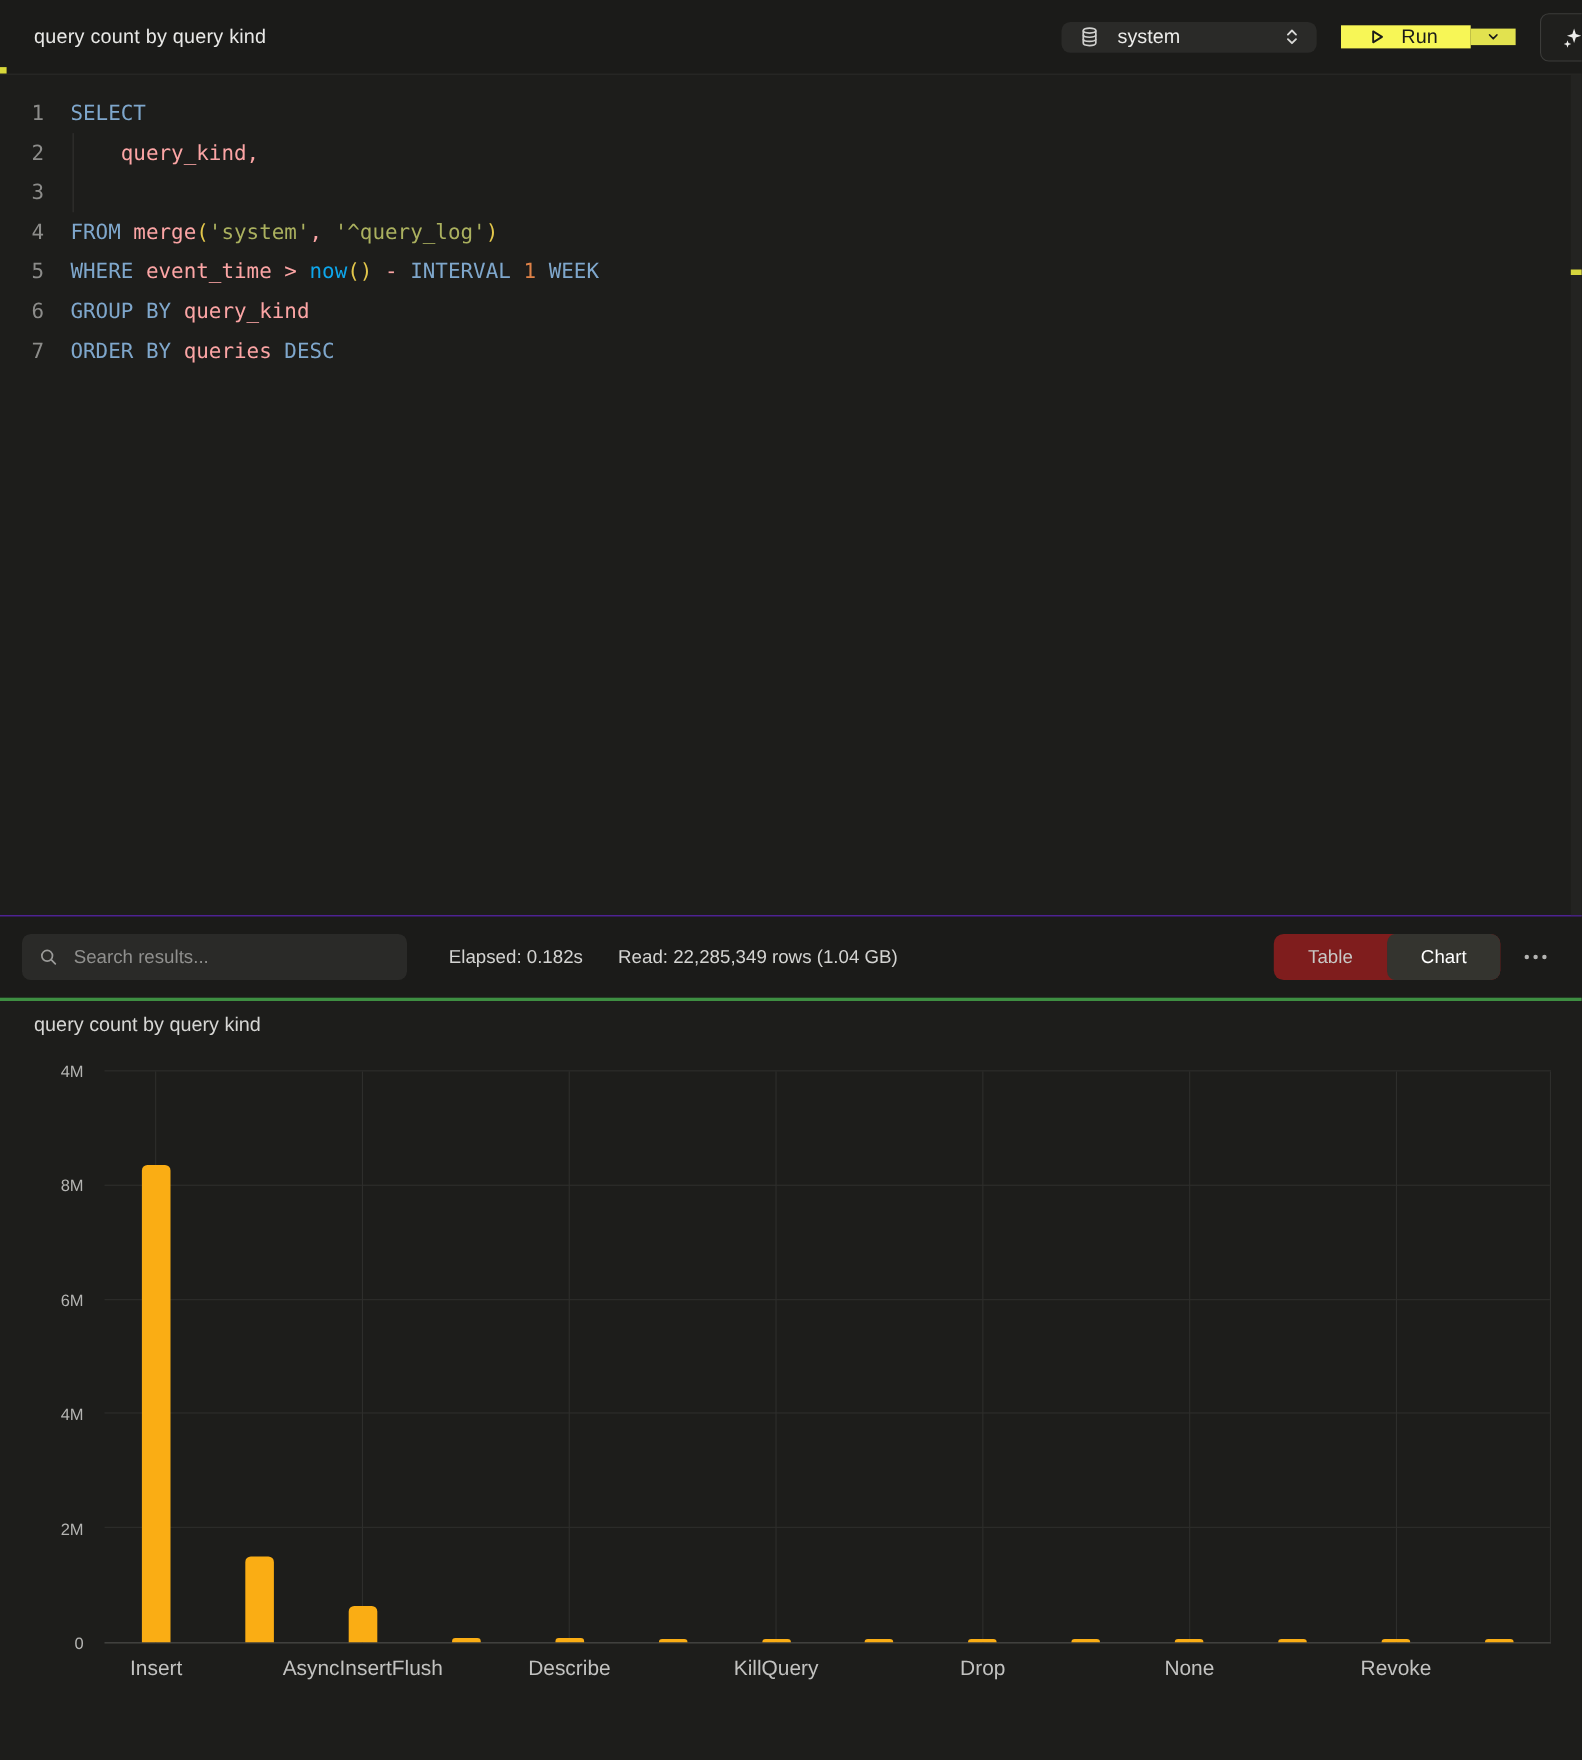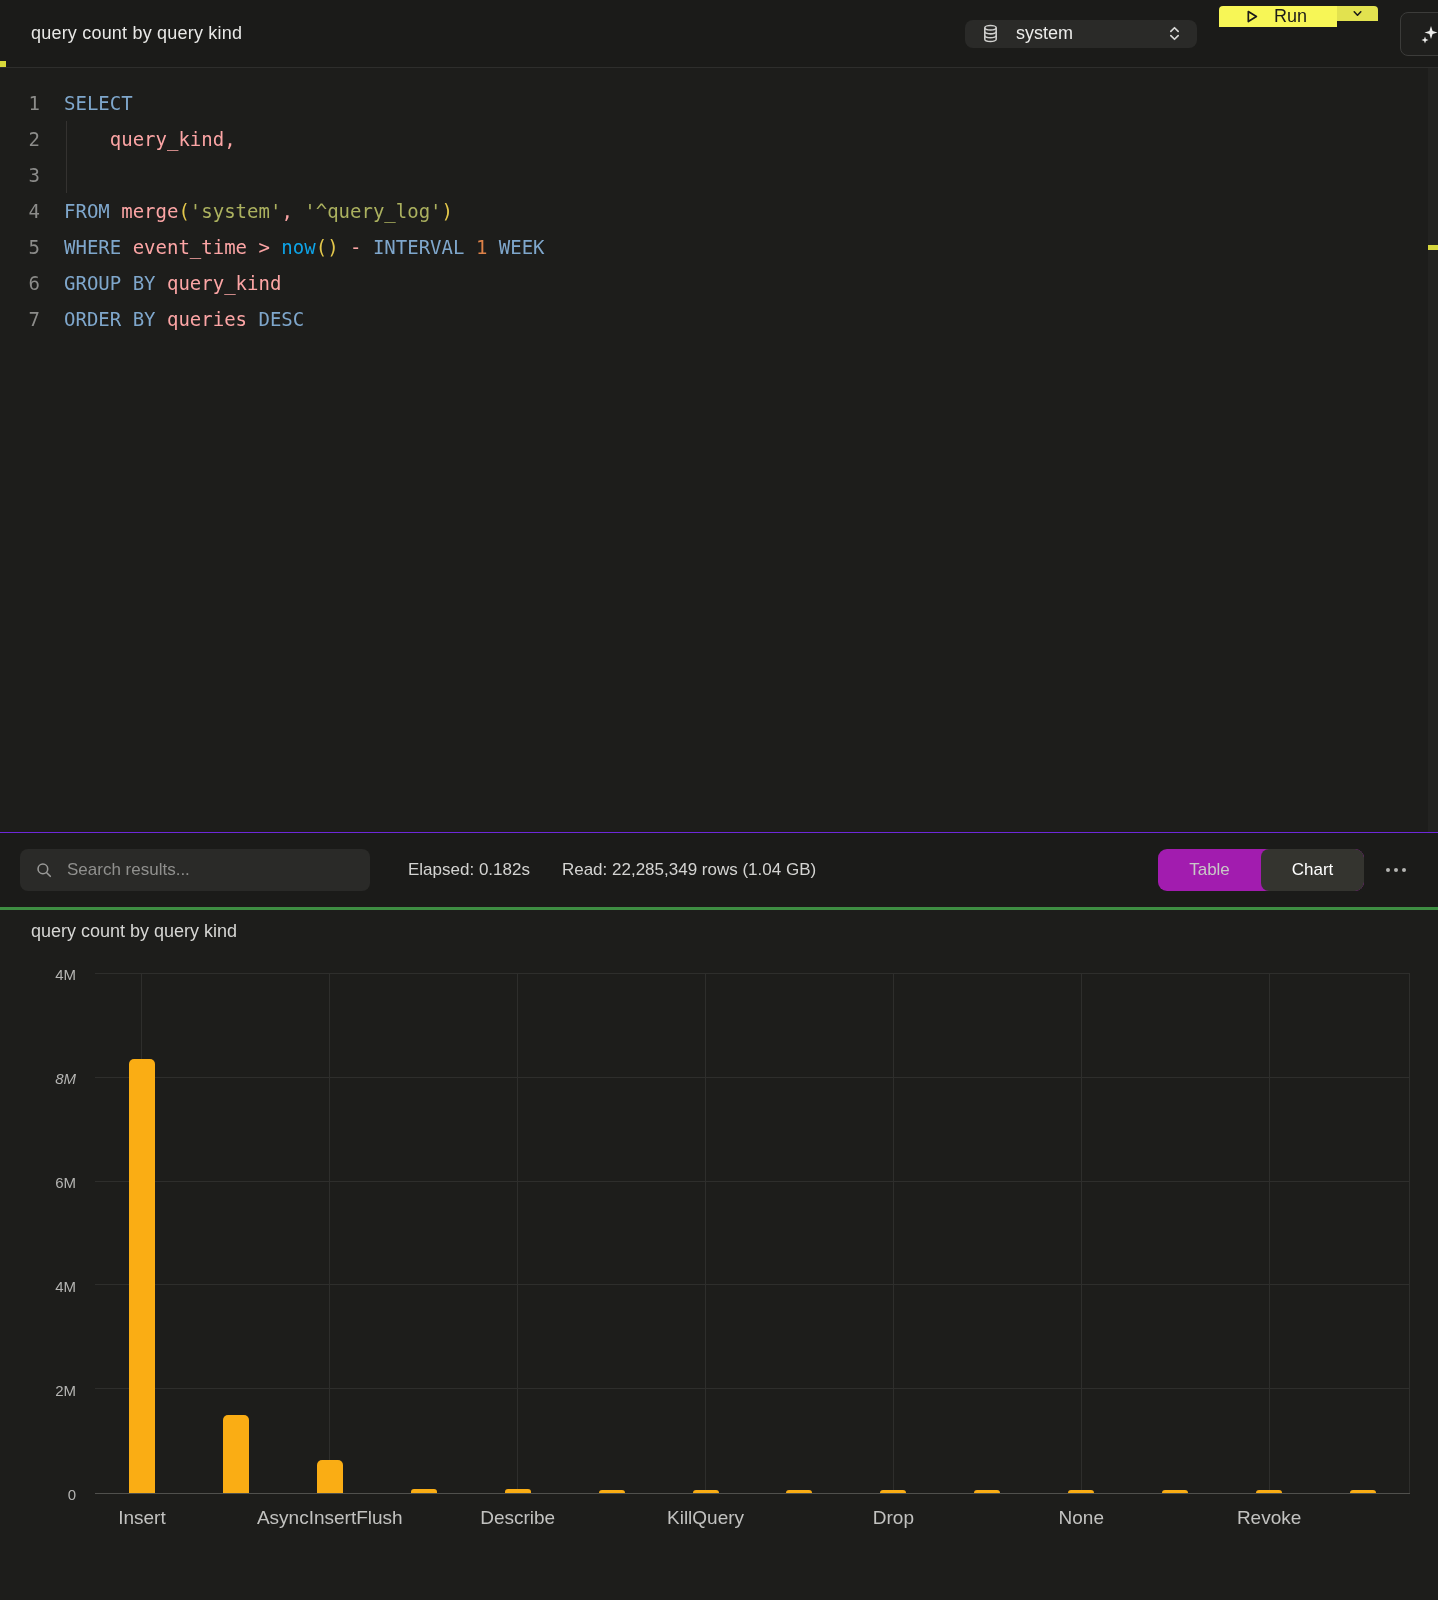--- a/index.html
+++ b/index.html
@@ -34,21 +34,21 @@
     background:#2A2A28; border-radius:8px;
     padding:0 14px 0 16px;
     margin-right:22px;
     cursor:pointer;
   }
   .db-select .ic { display:flex; margin-right:16px; }
   .db-select .val { font-size:18px; color:#ECECEA; flex:1; }
   .db-select .chev { display:flex; margin-left:18px; }
 
   .run-btn {
-    display:flex; align-items:flex-start;
+    display:flex; align-items:center;
     height:56px; border-radius:4px; overflow:hidden;
     margin-right:22px; cursor:pointer;
   }
   .run-main {
     display:flex; align-items:center; gap:14px;
     background:#F7F656; color:#1B1B19;
     padding:0 30px 0 24px;
     font-size:18px; font-weight:500;
   }
   .run-drop {
@@ -114,21 +114,21 @@
     font-family:"Liberation Sans", sans-serif;
     margin-left:12px; width:100%;
   }
   .search-box input::placeholder { color:#90908E; }
   .stat { font-size:17px; color:#D4D4D2; white-space:nowrap; }
   .stat.elapsed { margin-left:38px; }
   .stat.read { margin-left:32px; }
   .view-toggle {
     margin-left:auto;
     height:42px; border-radius:9px;
-    background:#a21caf;
+    background:#7f1d1d;
     display:flex; align-items:stretch; overflow:hidden;
   }
   .seg {
     display:flex; align-items:center; justify-content:center;
     width:103px; font-size:17px; color:#C8C8C6; cursor:pointer;
   }
   .seg.selected { background:#34342F; color:#FFFFFF; border-radius:8px; }
   .more-btn {
     display:flex; gap:4px; align-items:center;
     padding:10px; margin:0 22px 0 12px; cursor:pointer;
@@ -256,21 +256,21 @@
 
 <div class="green-divider"></div>
 
 <section class="chart-section">
   <div class="chart-title">query count by query kind</div>
   <div class="ylabels">
       <div class="ylab" style="bottom: 0%;">0</div>
       <div class="ylab" style="bottom: 20%;">2M</div>
       <div class="ylab" style="bottom: 40%;">4M</div>
       <div class="ylab" style="bottom: 60%;">6M</div>
-      <div class="ylab" style="bottom: 80%; font-style: italic;">8M</div>
+      <div class="ylab" style="bottom: 80%;">8M</div>
       <div class="ylab" style="bottom: 100%;">4M</div>
     </div>
   <div class="plot">
       <div class="hgrid" style="bottom: 20%;"></div>
       <div class="hgrid" style="bottom: 40%;"></div>
       <div class="hgrid" style="bottom: 60%;"></div>
       <div class="hgrid" style="bottom: 80%;"></div>
       <div class="hgrid" style="bottom: 100%;"></div>
       <div class="vgrid" style="left: calc(3.57143% - 0.5px);"></div>
       <div class="vgrid" style="left: calc(17.8571% - 0.5px);"></div>

